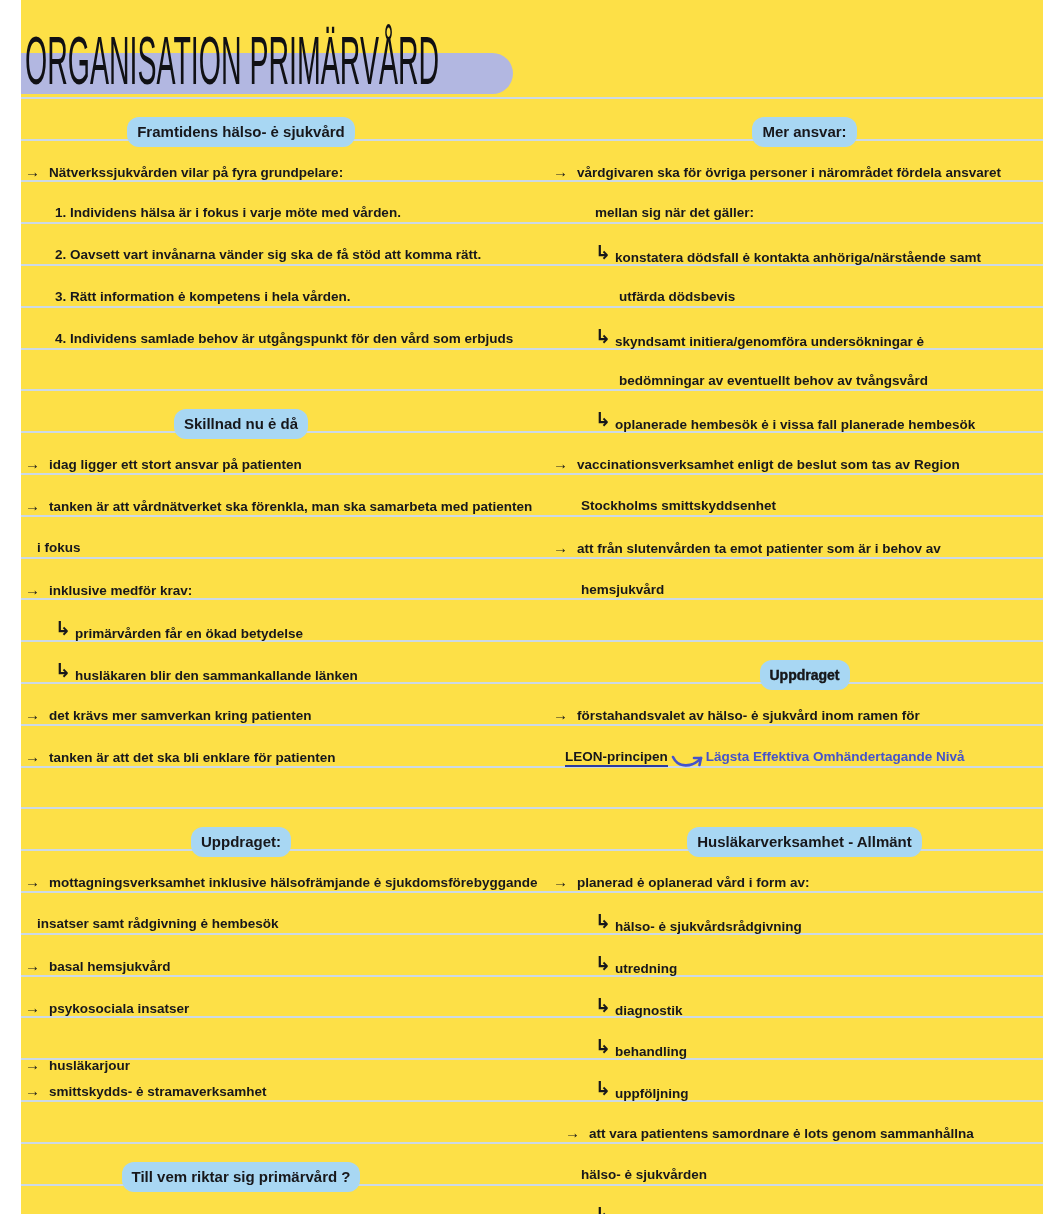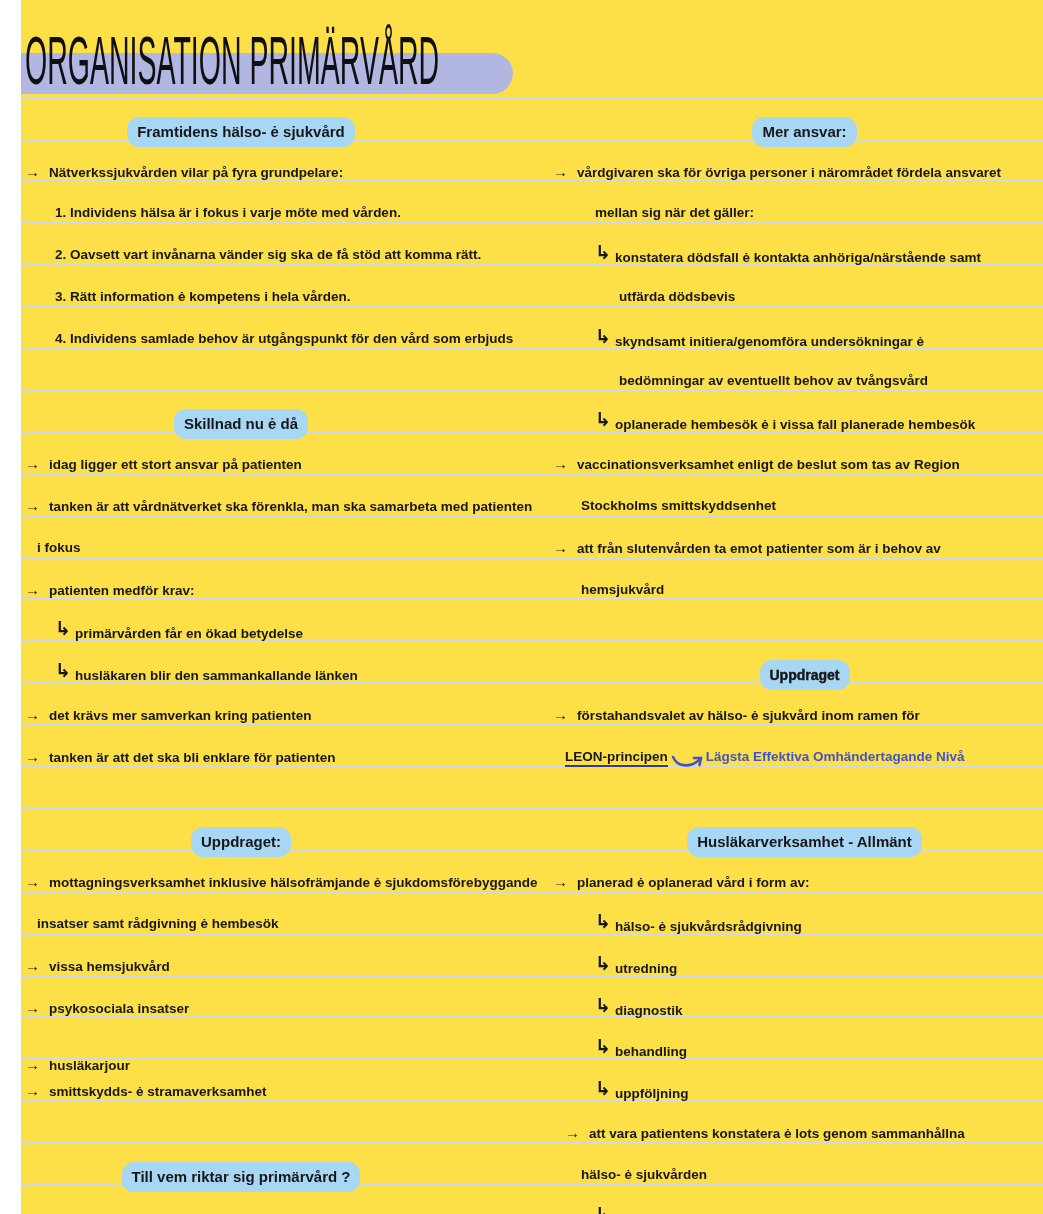--- a/index.html
+++ b/index.html
@@ -68,29 +68,29 @@
       <div class="line heading" style="top: 116.8px;"><span class="pill">Framtidens hälso- ė sjukvård</span></div>
       <div class="line note ind0" style="top: 158.6px;"><span class="marker arrow">→</span><span>Nätverkssjukvården vilar på fyra grundpelare:</span></div>
       <div class="line note ind2" style="top: 200.4px;"><span>1. Individens hälsa är i fokus i varje möte med vården.</span></div>
       <div class="line note ind2" style="top: 242.2px;"><span>2. Oavsett vart invånarna vänder sig ska de få stöd att komma rätt.</span></div>
       <div class="line note ind2" style="top: 284px;"><span>3. Rätt information ė kompetens i hela vården.</span></div>
       <div class="line note ind2" style="top: 325.8px;"><span>4. Individens samlade behov är utgångspunkt för den vård som erbjuds</span></div>
       <div class="line heading" style="top: 409.4px;"><span class="pill">Skillnad nu ė då</span></div>
       <div class="line note ind0" style="top: 451.2px;"><span class="marker arrow">→</span><span>idag ligger ett stort ansvar på patienten</span></div>
       <div class="line note ind0" style="top: 493px;"><span class="marker arrow">→</span><span>tanken är att vårdnätverket ska förenkla, man ska samarbeta med patienten</span></div>
       <div class="line note ind1" style="top: 534.8px;"><span>i fokus</span></div>
-      <div class="line note ind0" style="top: 576.6px;"><span class="marker arrow">→</span><span>patienten medför krav:</span></div>
+      <div class="line note ind0" style="top: 576.6px;"><span class="marker arrow">→</span><span>inklusive medför krav:</span></div>
       <div class="line note ind2" style="top: 618.4px;"><span class="marker branch">↳</span><span>primärvården får en ökad betydelse</span></div>
       <div class="line note ind2" style="top: 660.2px;"><span class="marker branch">↳</span><span>husläkaren blir den sammankallande länken</span></div>
       <div class="line note ind0" style="top: 702px;"><span class="marker arrow">→</span><span>det krävs mer samverkan kring patienten</span></div>
       <div class="line note ind0" style="top: 743.8px;"><span class="marker arrow">→</span><span>tanken är att det ska bli enklare för patienten</span></div>
       <div class="line heading" style="top: 827.4px;"><span class="pill">Uppdraget:</span></div>
       <div class="line note ind0" style="top: 869.2px;"><span class="marker arrow">→</span><span>mottagningsverksamhet inklusive hälsofrämjande ė sjukdomsförebyggande</span></div>
       <div class="line note ind1" style="top: 911px;"><span>insatser samt rådgivning ė hembesök</span></div>
-      <div class="line note ind0" style="top: 952.8px;"><span class="marker arrow">→</span><span>vissa hemsjukvård</span></div>
+      <div class="line note ind0" style="top: 952.8px;"><span class="marker arrow">→</span><span>basal hemsjukvård</span></div>
       <div class="line note ind0" style="top: 994.6px;"><span class="marker arrow">→</span><span>psykosociala insatser</span></div>
       <div class="line note ind0" style="top: 1052px;"><span class="marker arrow">→</span><span>husläkarjour</span></div>
       <div class="line note ind0" style="top: 1078.2px;"><span class="marker arrow">→</span><span>smittskydds- ė stramaverksamhet</span></div>
       <div class="line heading" style="top: 1161.8px;"><span class="pill">Till vem riktar sig primärvård ?</span></div>
     </div>
   <div class="col col-right">
       <div class="line heading" style="top: 116.8px;"><span class="pill">Mer ansvar:</span></div>
       <div class="line note ind0" style="top: 158.6px;"><span class="marker arrow">→</span><span>vårdgivaren ska för övriga personer i närområdet fördela ansvaret</span></div>
       <div class="line note ind3" style="top: 200.4px;"><span>mellan sig när det gäller:</span></div>
       <div class="line note ind3" style="top: 242.2px;"><span class="marker branch">↳</span><span>konstatera dödsfall ė kontakta anhöriga/närstående samt</span></div>
@@ -108,17 +108,17 @@
             <path d="M3 2 C 8 13, 22 13, 31 3" fill="none" stroke="#4553cb" stroke-width="2.6" stroke-linecap="round"></path>
             <path d="M31 3 l-7 0 M31 3 l-1.5 7" fill="none" stroke="#4553cb" stroke-width="2.6" stroke-linecap="round"></path>
           </svg></span><span class="leon-def">Lägsta Effektiva Omhändertagande Nivå</span></div>
       <div class="line heading" style="top: 827.4px;"><span class="pill">Husläkarverksamhet - Allmänt</span></div>
       <div class="line note ind0" style="top: 869.2px;"><span class="marker arrow">→</span><span>planerad ė oplanerad vård i form av:</span></div>
       <div class="line note ind3" style="top: 911px;"><span class="marker branch">↳</span><span>hälso- ė sjukvårdsrådgivning</span></div>
       <div class="line note ind3" style="top: 952.8px;"><span class="marker branch">↳</span><span>utredning</span></div>
       <div class="line note ind3" style="top: 994.6px;"><span class="marker branch">↳</span><span>diagnostik</span></div>
       <div class="line note ind3" style="top: 1036.4px;"><span class="marker branch">↳</span><span>behandling</span></div>
       <div class="line note ind3" style="top: 1078.2px;"><span class="marker branch">↳</span><span>uppföljning</span></div>
-      <div class="line note ind1" style="top: 1120px;"><span class="marker arrow">→</span><span>att vara patientens konstatera ė lots genom sammanhållna</span></div>
+      <div class="line note ind1" style="top: 1120px;"><span class="marker arrow">→</span><span>att vara patientens samordnare ė lots genom sammanhållna</span></div>
       <div class="line note ind2" style="top: 1161.8px;"><span>hälso- ė sjukvården</span></div>
       <div class="line note ind3" style="top: 1203.6px;"><span class="marker branch">↳</span><span></span></div>
     </div>
 </div>
 
 </body></html>

